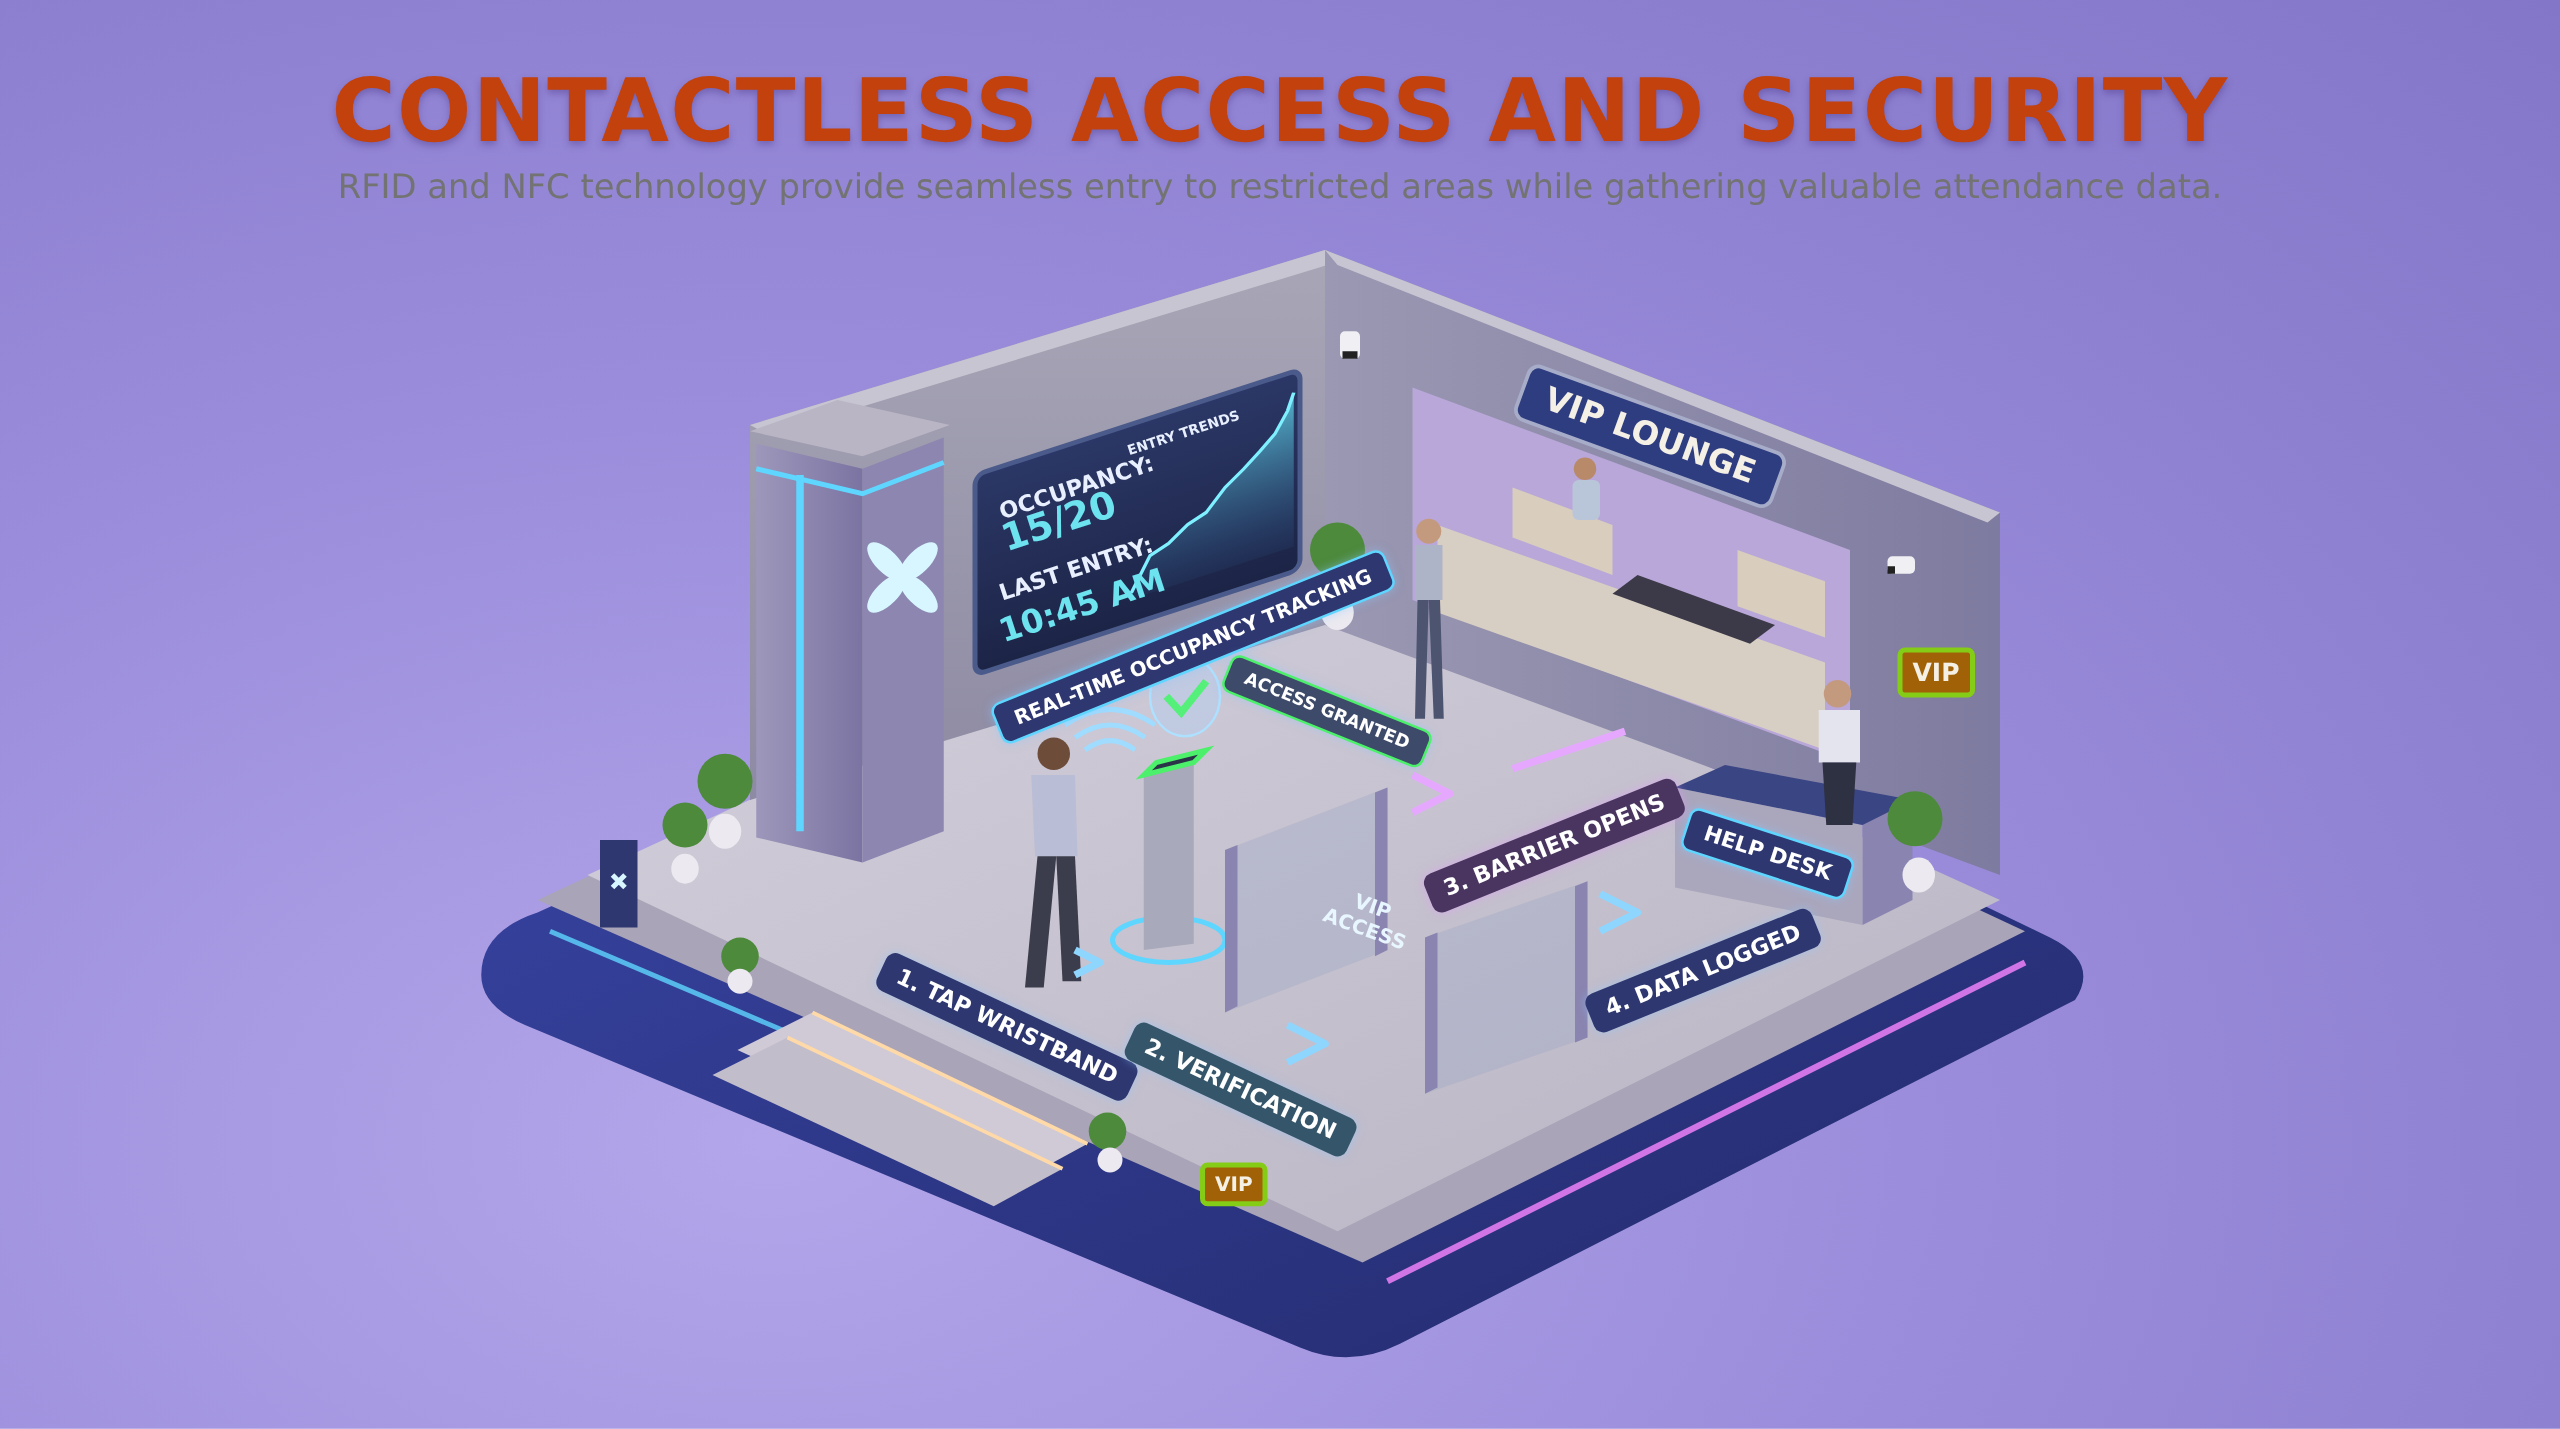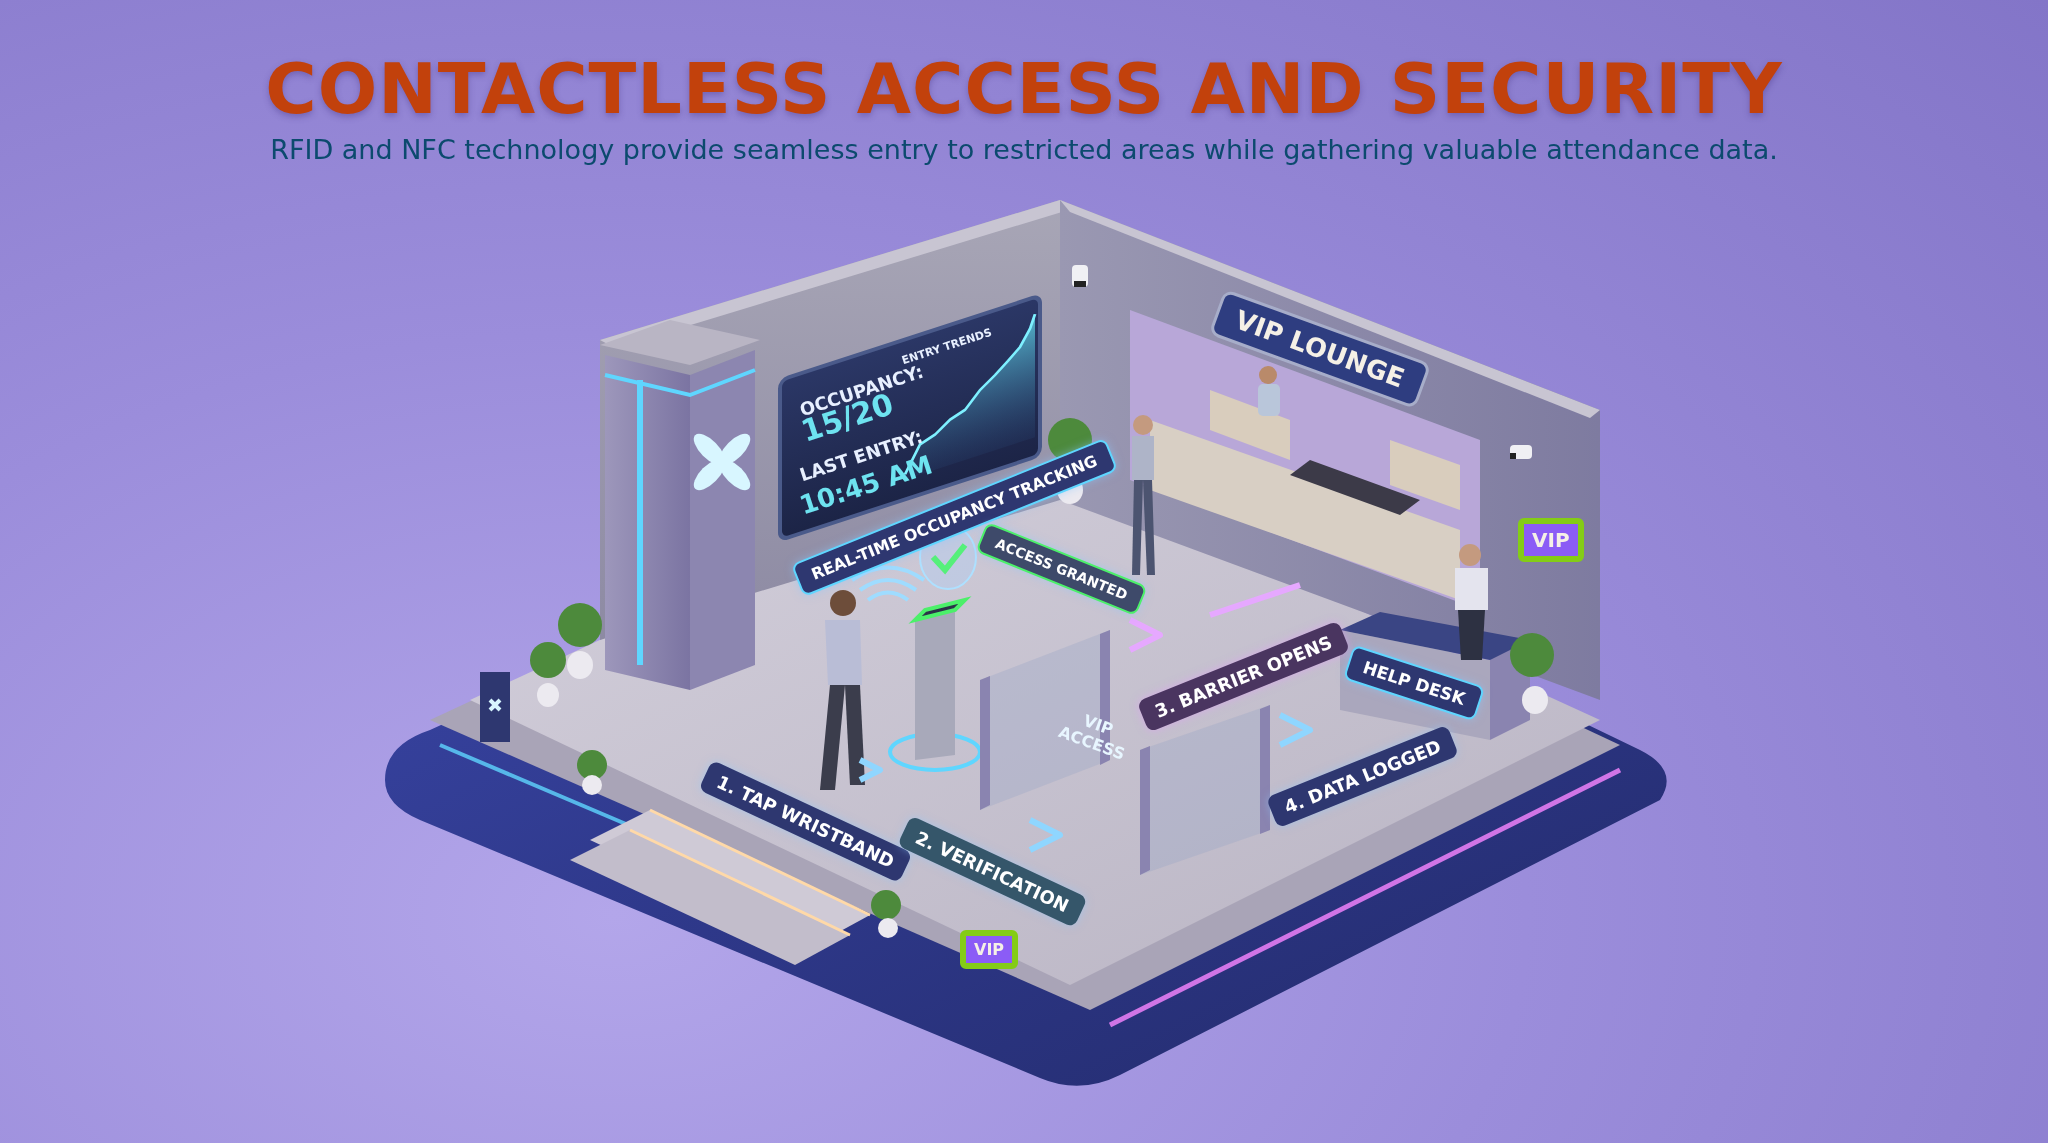--- a/index.html
+++ b/index.html
@@ -9,33 +9,33 @@
     font-family: "Liberation Sans", sans-serif;
   }
   .hero-title {
     position: absolute; left: 0; right: 0; top: 48px; text-align: center;
     color: #c2410c; font-family: "DejaVu Sans", sans-serif; font-weight: bold;
     font-size: 70px; letter-spacing: 1px; margin: 0;
     text-shadow: 0 3px 6px rgba(60,40,120,0.35);
   }
   .hero-subtitle {
     position: absolute; left: 0; right: 0; top: 134px; text-align: center;
-    color: #0c4a6e; font-family: "DejaVu Sans", sans-serif; font-size: 27px; margin: 0;
+    color: #737373; font-family: "DejaVu Sans", sans-serif; font-size: 27px; margin: 0;
   }
   .scene { position: absolute; left: 0; top: 0; width: 2048px; height: 1143px; }
   .label { position: absolute; font-family: "DejaVu Sans", sans-serif; font-weight: bold; white-space: nowrap; }
   .floor-tag {
     background: #2e3770; color: #ffffff; font-size: 18px; padding: 6px 14px; border-radius: 8px;
     box-shadow: 0 0 8px rgba(140,200,255,0.5);
   }
   .floor-tag.pink { background: #4a3560; box-shadow: 0 0 8px rgba(230,150,255,0.5); }
   .screen-text { color: #e8f0ff; }
   .screen-accent { color: #6ee3f0; }
   .vip-plate {
-    background: #8b5cf6; color: #f5f0e6; border: 6px solid #84cc16; border-radius: 6px;
+    background: #a16207; color: #f5f0e6; border: 4px solid #84cc16; border-radius: 6px;
     padding: 4px 8px; font-size: 20px; text-align: center;
   }
 </style>
 </head>
 <body>
 
 <h1 class="hero-title">CONTACTLESS ACCESS AND SECURITY</h1>
 <p class="hero-subtitle">RFID and NFC technology provide seamless entry to restricted areas while gathering valuable attendance data.</p>
 
 <svg class="scene" viewBox="0 0 2048 1143" xmlns="http://www.w3.org/2000/svg">

